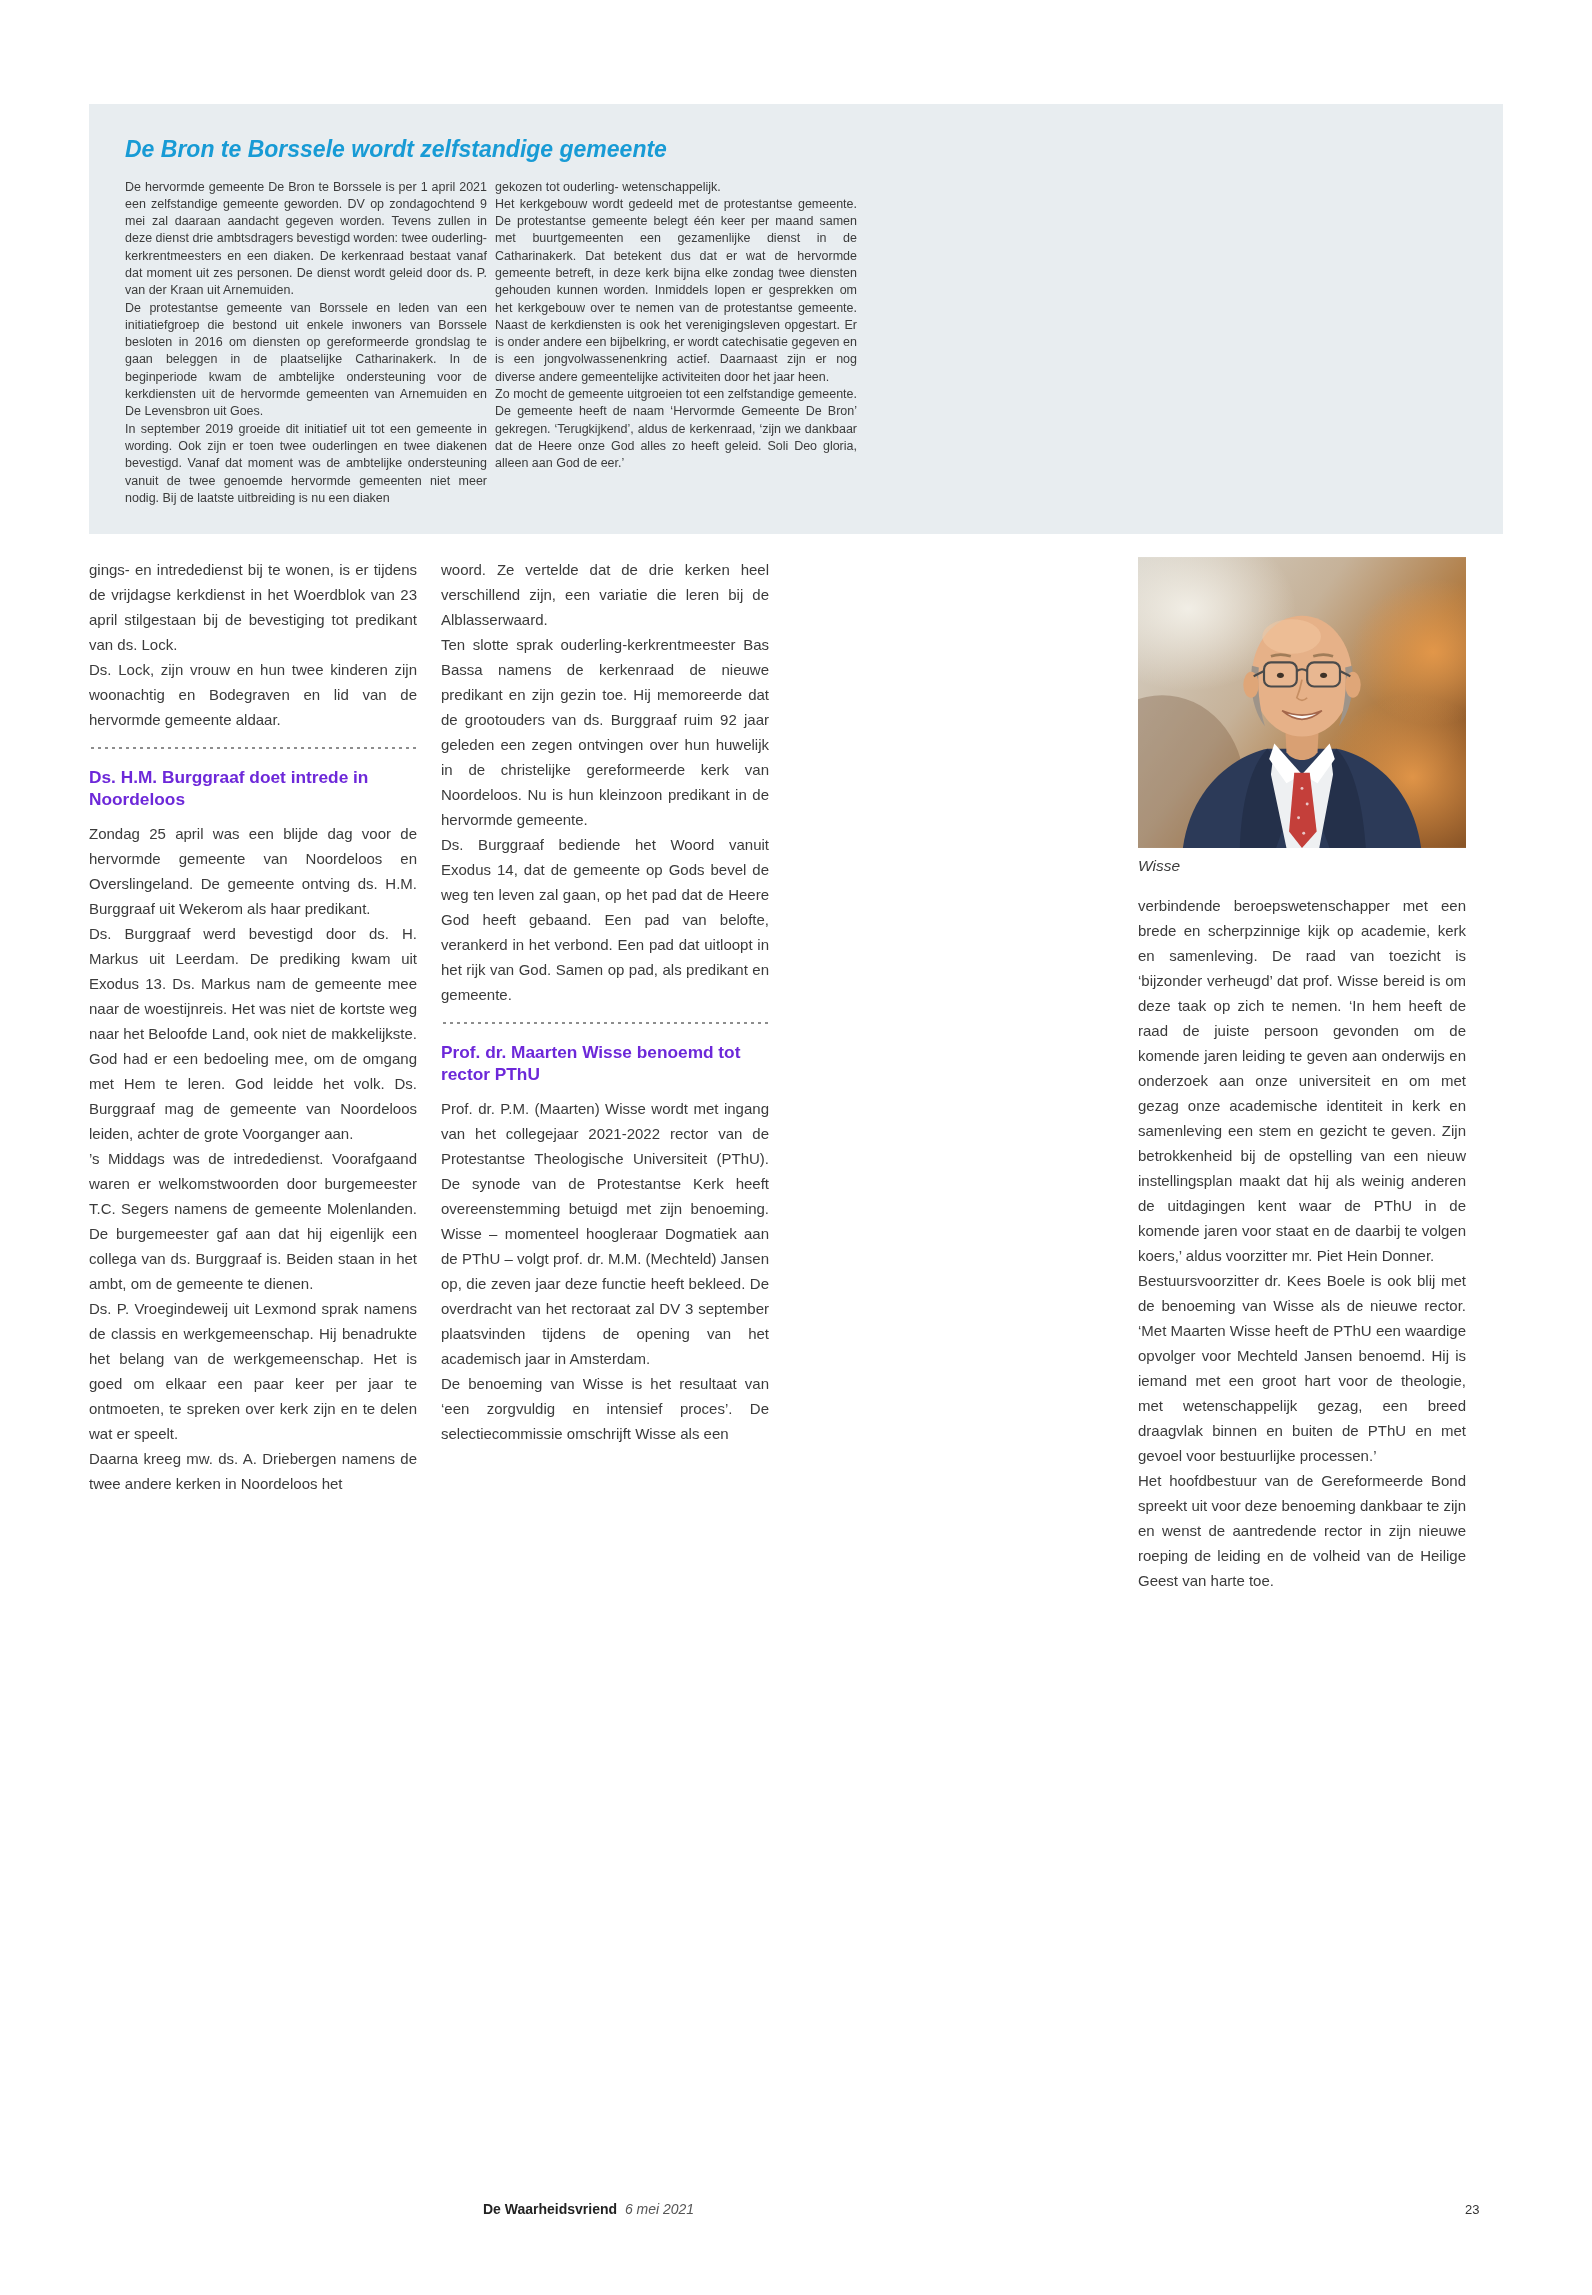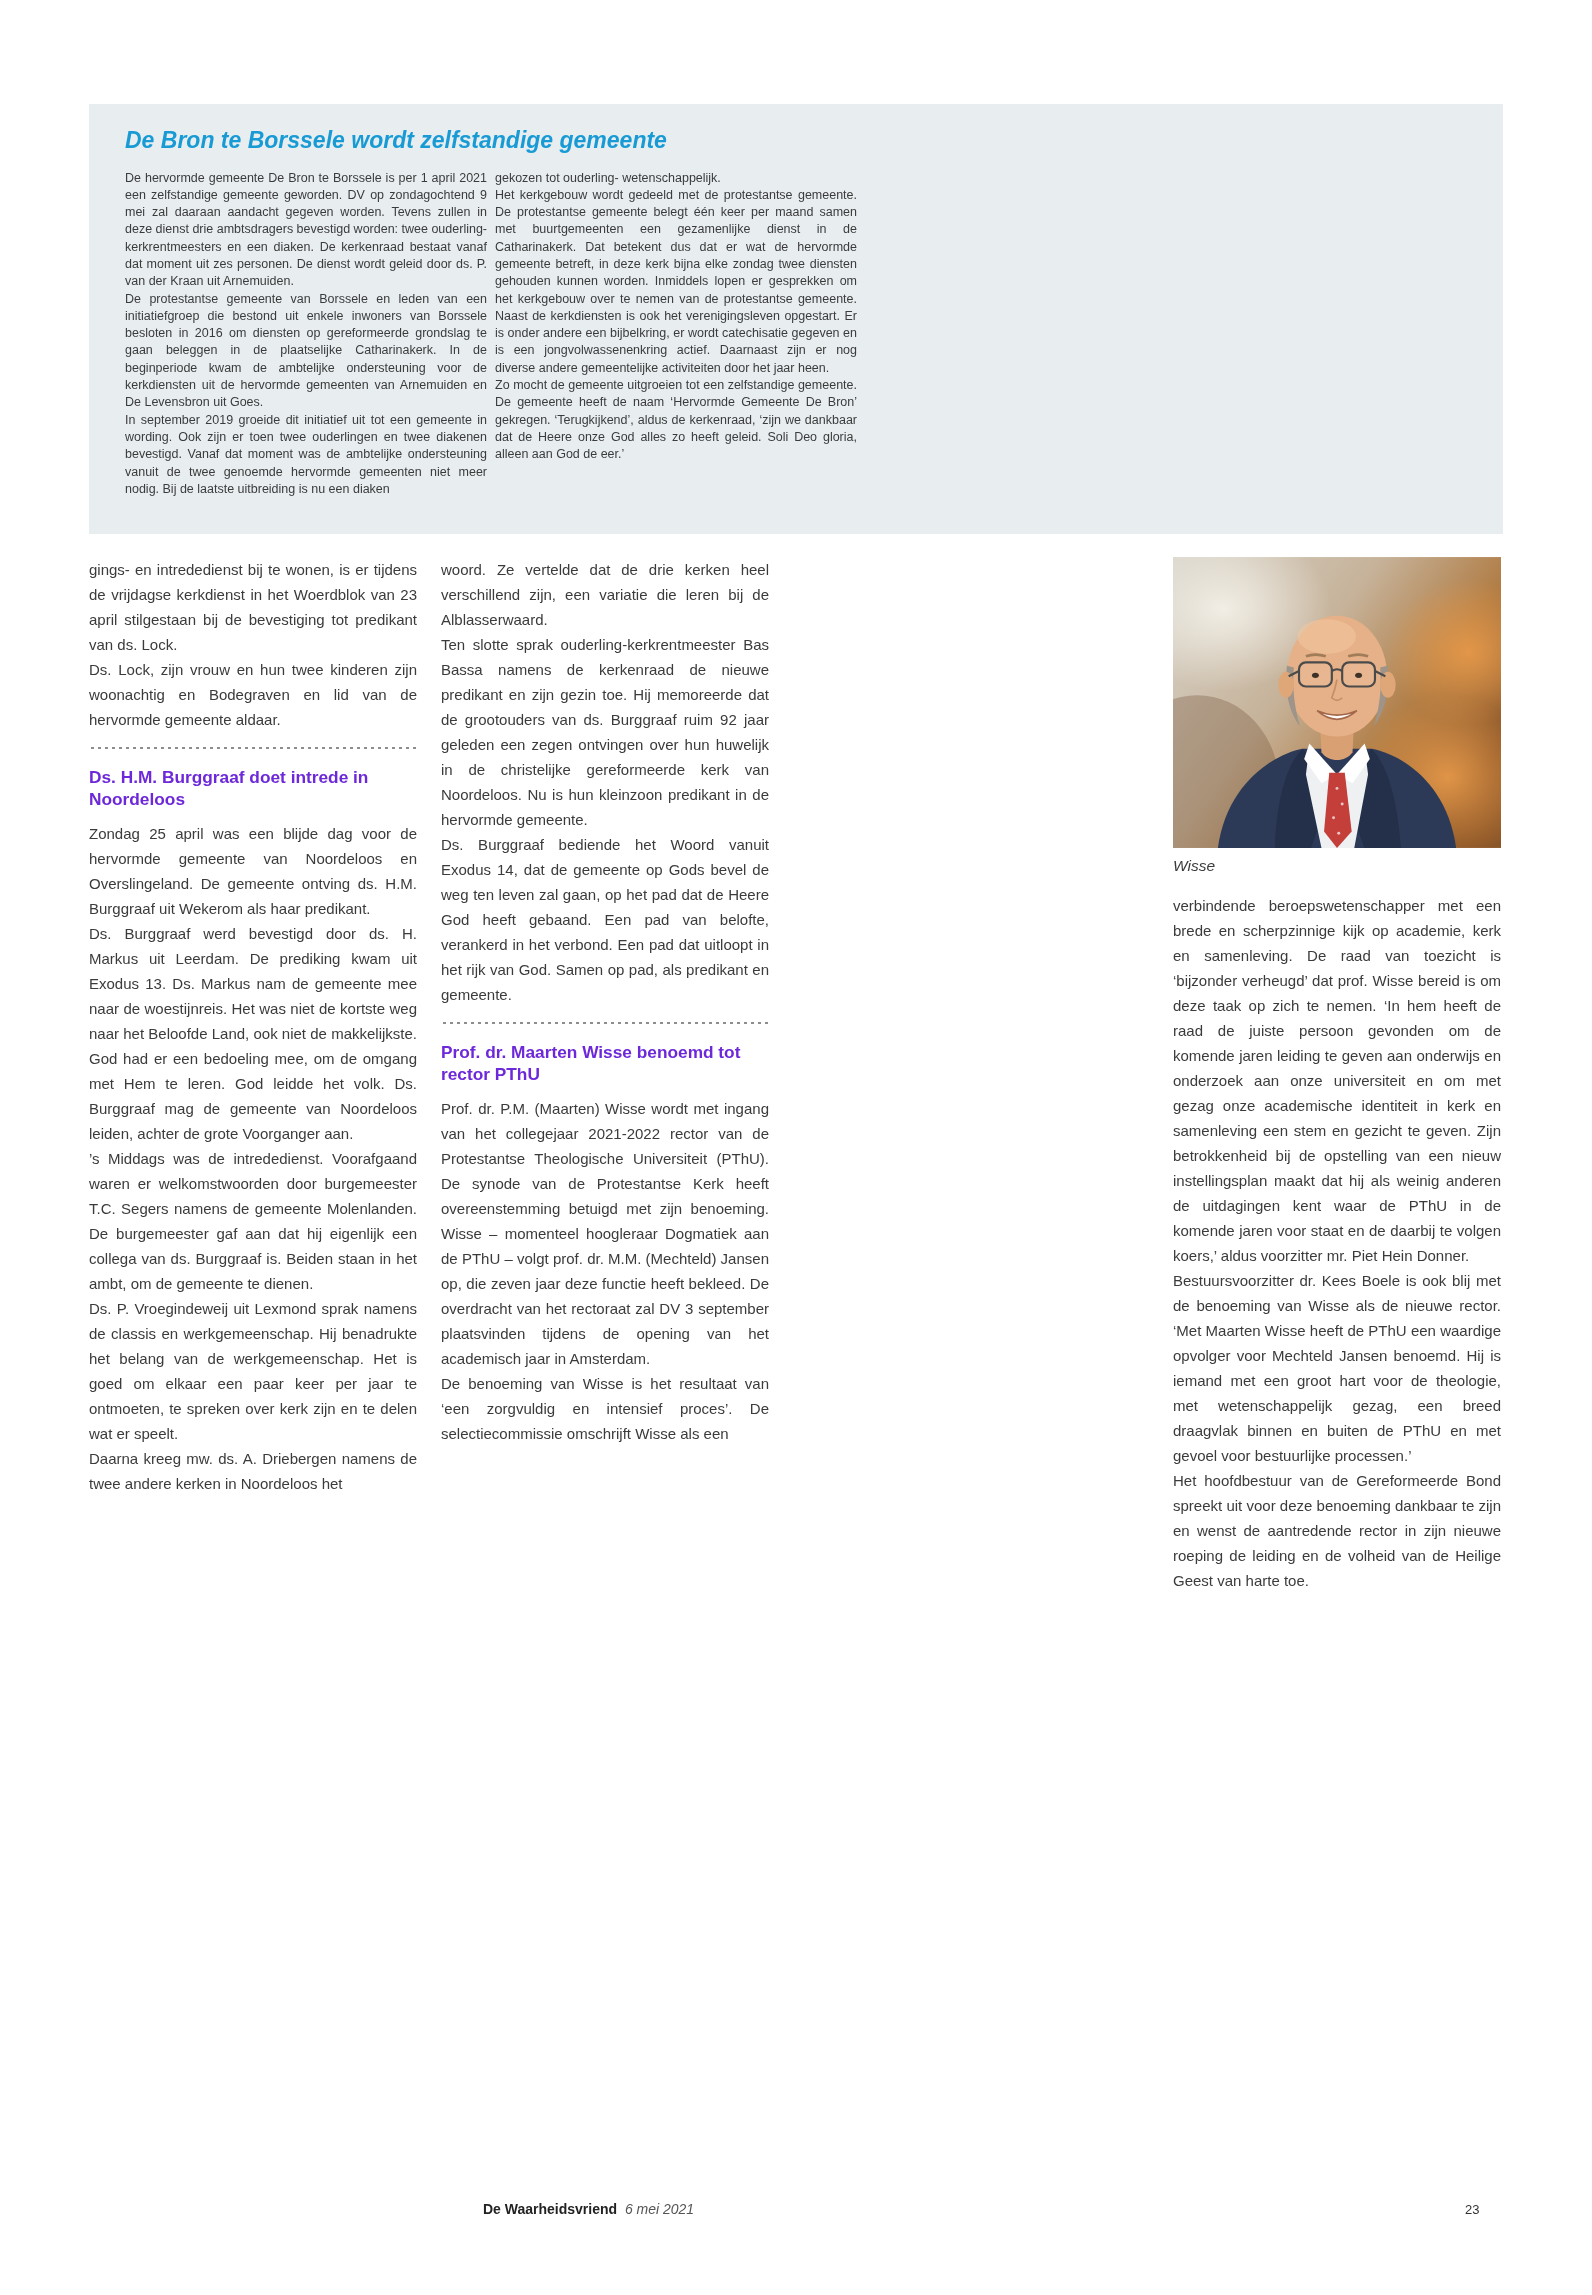--- a/index.html
+++ b/index.html
@@ -13,21 +13,21 @@
     overflow: hidden;
   }
 
   
   .top-box {
     position: absolute;
     left: 89px; top: 104px;
     width: 1414px; height: 430px;
     background: #e8edf0;
     box-sizing: border-box;
-    padding: 22px 36px 0 36px;
+    padding: 31px 36px 0 36px;
     overflow: hidden;
   }
   .box-title {
     margin: 0 0 15.5px 0;
     font-size: 23px;
     line-height: 28px;
     font-weight: bold;
     font-style: italic;
     color: #189bd5;
   }
@@ -49,21 +49,21 @@
   .col {
     position: absolute;
     top: 557px;
     width: 328px;
     font-size: 15px;
     line-height: 25px;
     color: #3b3b3b;
   }
   .col-1 { left: 89px; }
   .col-2 { left: 441px; }
-  .col-3 { left: 1173px; }
+  .col-3 { left: 1138px; }
 
   .article-heading {
     margin: 0 0 10.4px 0;
     font-size: 17.3px;
     line-height: 22.4px;
     font-weight: bold;
     color: #6d28d9;
   }
   .dotted-rule {
     height: 4.3px;

